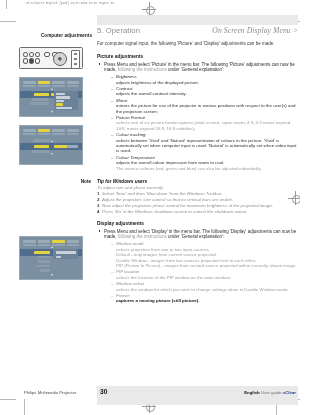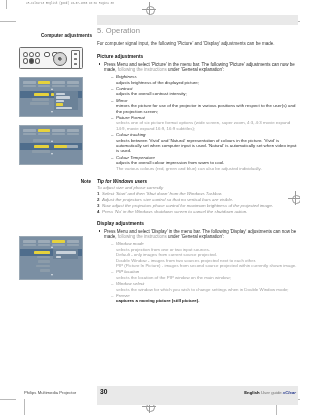--- a/index.html
+++ b/index.html
@@ -178,20 +178,21 @@
   <div class="reg-circle"></div>
 </div>
 
 <div class="prepress-line">XP-xClear13_English (good)  26-07-2003  15:52  Pagina 30</div>
 
 <div class="band"></div>
 <div class="band-bottom"></div>
 
 <div class="runhead">
   <div class="chapter">5. Operation</div>
+  <div class="section">On Screen Display Menu &gt;</div>
 </div>
 
 <div class="sidecol">
   <div class="side-head">Computer adjustments</div>
 
   <div class="remote-wrap">
     <div class="remote">
       <div class="keypad">
         <span class="key"></span>
         <span class="key"></span>

